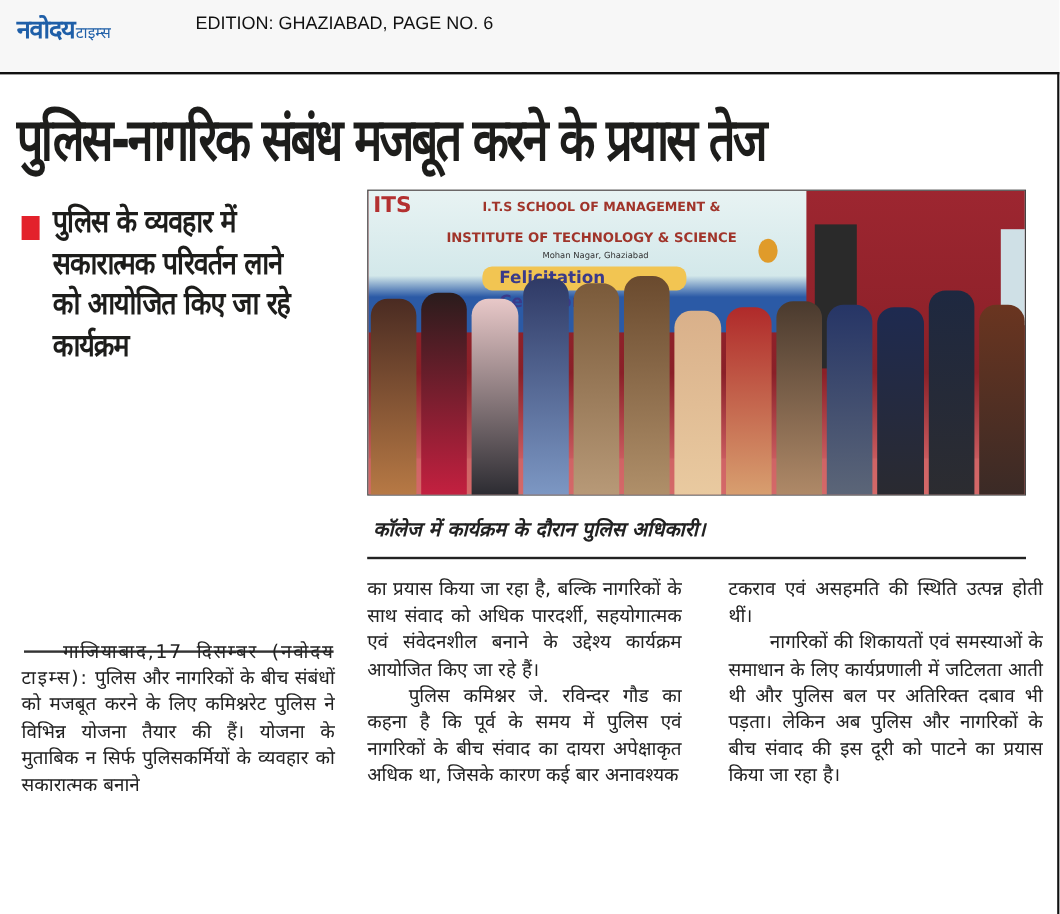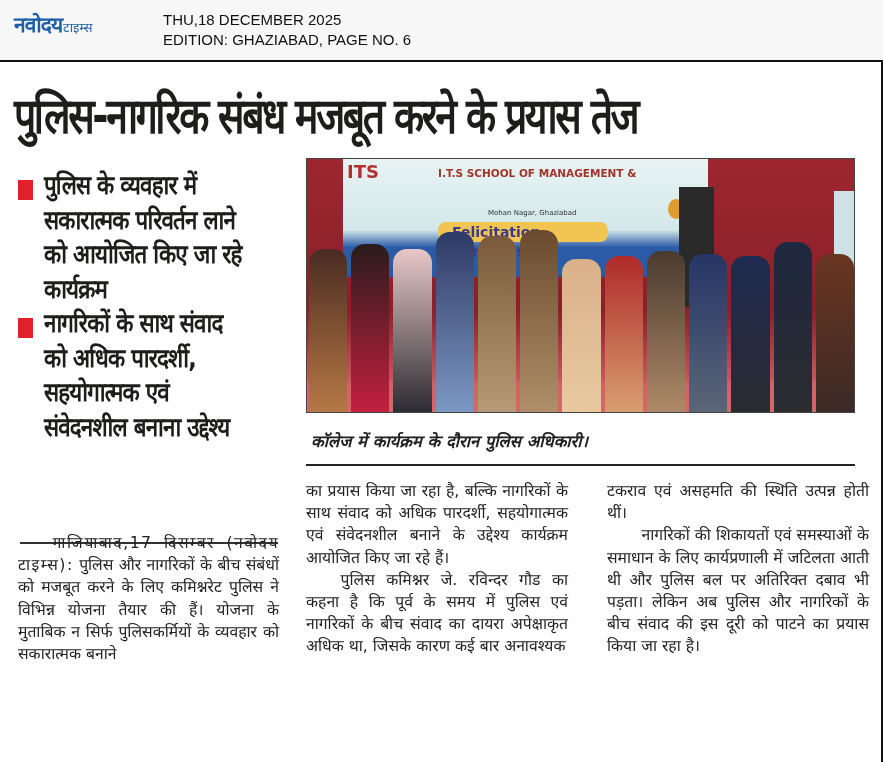--- a/index.html
+++ b/index.html
@@ -17,21 +17,21 @@
   .headline { position: absolute; left: 14px; top: 86px; width: 850px; font-family: "DejaVu Sans", sans-serif; font-weight: bold; font-size: 49px; line-height: 62px; color: #1d1d1b; letter-spacing: -3px; white-space: nowrap; transform: scaleX(0.80); transform-origin: left center; }
 
   .bullets { position: absolute; left: 18px; top: 168px; width: 265px; }
   .bullet { display: flex; align-items: flex-start; margin-bottom: 0; }
   .bullet-square { flex: 0 0 auto; width: 15px; height: 20px; background: #e3212b; margin-top: 12px; margin-right: 11px; }
   .bullet-text { font-family: "DejaVu Sans", sans-serif; font-weight: bold; font-size: 26px; line-height: 34.5px; color: #1d1d1b; letter-spacing: -1px; transform: scaleX(0.86); transform-origin: left top; width: 290px; }
   .rule-left { position: absolute; left: 20px; top: 542px; width: 258px; height: 2px; background: #333; }
 
   .photo { position: absolute; left: 306px; top: 158px; width: 549px; height: 255px; border: 1px solid #444; overflow: hidden;
     background: linear-gradient(180deg, #9d2630 0%, #8a2028 60%, #c85a5e 88%, #d86a6a 100%); }
-  .banner { position: absolute; left: 0; top: 0; width: 365px; height: 118px; background: linear-gradient(180deg,#e8f3f3 0%, #d3e8ea 60%, #2b5aa6 75%, #2b5aa6 100%); margin-left: 36px; }
+  .banner { position: absolute; left: 0; top: 0; width: 365px; height: 118px; background: linear-gradient(180deg,#e8f3f3 0%, #d3e8ea 60%, #2b5aa6 75%, #2b5aa6 100%); }
   .banner-line1 { position: absolute; left: 95px; top: 8px; font-family: "DejaVu Sans", sans-serif; font-weight: bold; font-size: 10.5px; color: #a0342a; }
   .banner-line2 { position: absolute; left: 65px; top: 33px; font-family: "DejaVu Sans", sans-serif; font-weight: bold; font-size: 11px; color: #a0342a; }
   .banner-line3 { position: absolute; left: 145px; top: 50px; font-family: "DejaVu Sans", sans-serif; font-size: 7px; color: #333; }
   .banner-fel { position: absolute; left: 95px; top: 63px; width: 170px; height: 20px; background: #f2c552; border-radius: 8px; font-family: "DejaVu Sans", sans-serif; font-weight: bold; font-size: 14px; color: #3a3a8a; padding-left: 14px; line-height: 20px; }
   .its-logo { position: absolute; left: 4px; top: 2px; font-family: "DejaVu Sans", sans-serif; font-weight: bold; font-size: 18px; color: #b33030; }
   .dark-panel { position: absolute; left: 372px; top: 28px; width: 35px; height: 120px; background: #2a2a2a; }
   .side-poster { position: absolute; left: 527px; top: 32px; width: 22px; height: 80px; background: #cfe0e6; }
   .emblem { position: absolute; left: 325px; top: 40px; width: 16px; height: 20px; border-radius: 50%; background: #e09b2a; }
   .people { position: absolute; left: 0; top: 70px; width: 549px; height: 185px; display: flex; align-items: flex-end; }
   .person { flex: 1; margin: 0 2px; border-radius: 14px 14px 2px 2px; }
@@ -51,45 +51,41 @@
 </style>
 </head>
 <body>
 
 <div class="topbar">
   <div class="logo">
     <span class="logo-main">नवोदय</span>
     <span class="logo-sub">टाइम्स</span>
   </div>
   <div class="edition">
-    <div>THU,18 DECEMBER 2025</div>
     <div>EDITION: GHAZIABAD, PAGE NO. 6</div>
   </div>
 </div>
 
 <div class="frame"></div>
 
 <h1 class="headline">पुलिस-नागरिक संबंध मजबूत करने के प्रयास तेज</h1>
 
 <div class="bullets">
   <div class="bullet">
     <span class="bullet-square"></span>
     <span class="bullet-text">पुलिस के व्यवहार में सकारात्मक परिवर्तन लाने को आयोजित किए जा रहे कार्यक्रम</span>
   </div>
-  <div class="bullet">
-    <span class="bullet-square"></span>
-    <span class="bullet-text">नागरिकों के साथ संवाद को अधिक पारदर्शी, सहयोगात्मक एवं संवेदनशील बनाना उद्देश्य</span>
-  </div>
 </div>
 <div class="rule-left"></div>
 
 <div class="photo">
   <div class="banner">
     <span class="its-logo">ITS</span>
     <span class="banner-line1">I.T.S SCHOOL OF MANAGEMENT &amp;</span>
+    <span class="banner-line2">INSTITUTE OF TECHNOLOGY &amp; SCIENCE</span>
     <span class="banner-line3">Mohan Nagar, Ghaziabad</span>
     <span class="banner-fel">Felicitation Ceremony</span>
     <span class="emblem"></span>
   </div>
   <div class="dark-panel"></div>
   <div class="side-poster"></div>
   <div class="stage"></div>
   <div class="people">
     <div class="person" style="height:165px;background:linear-gradient(#4a2b22,#b87a45);"></div>
     <div class="person" style="height:170px;background:linear-gradient(#2a1c1c,#c52040);"></div>

